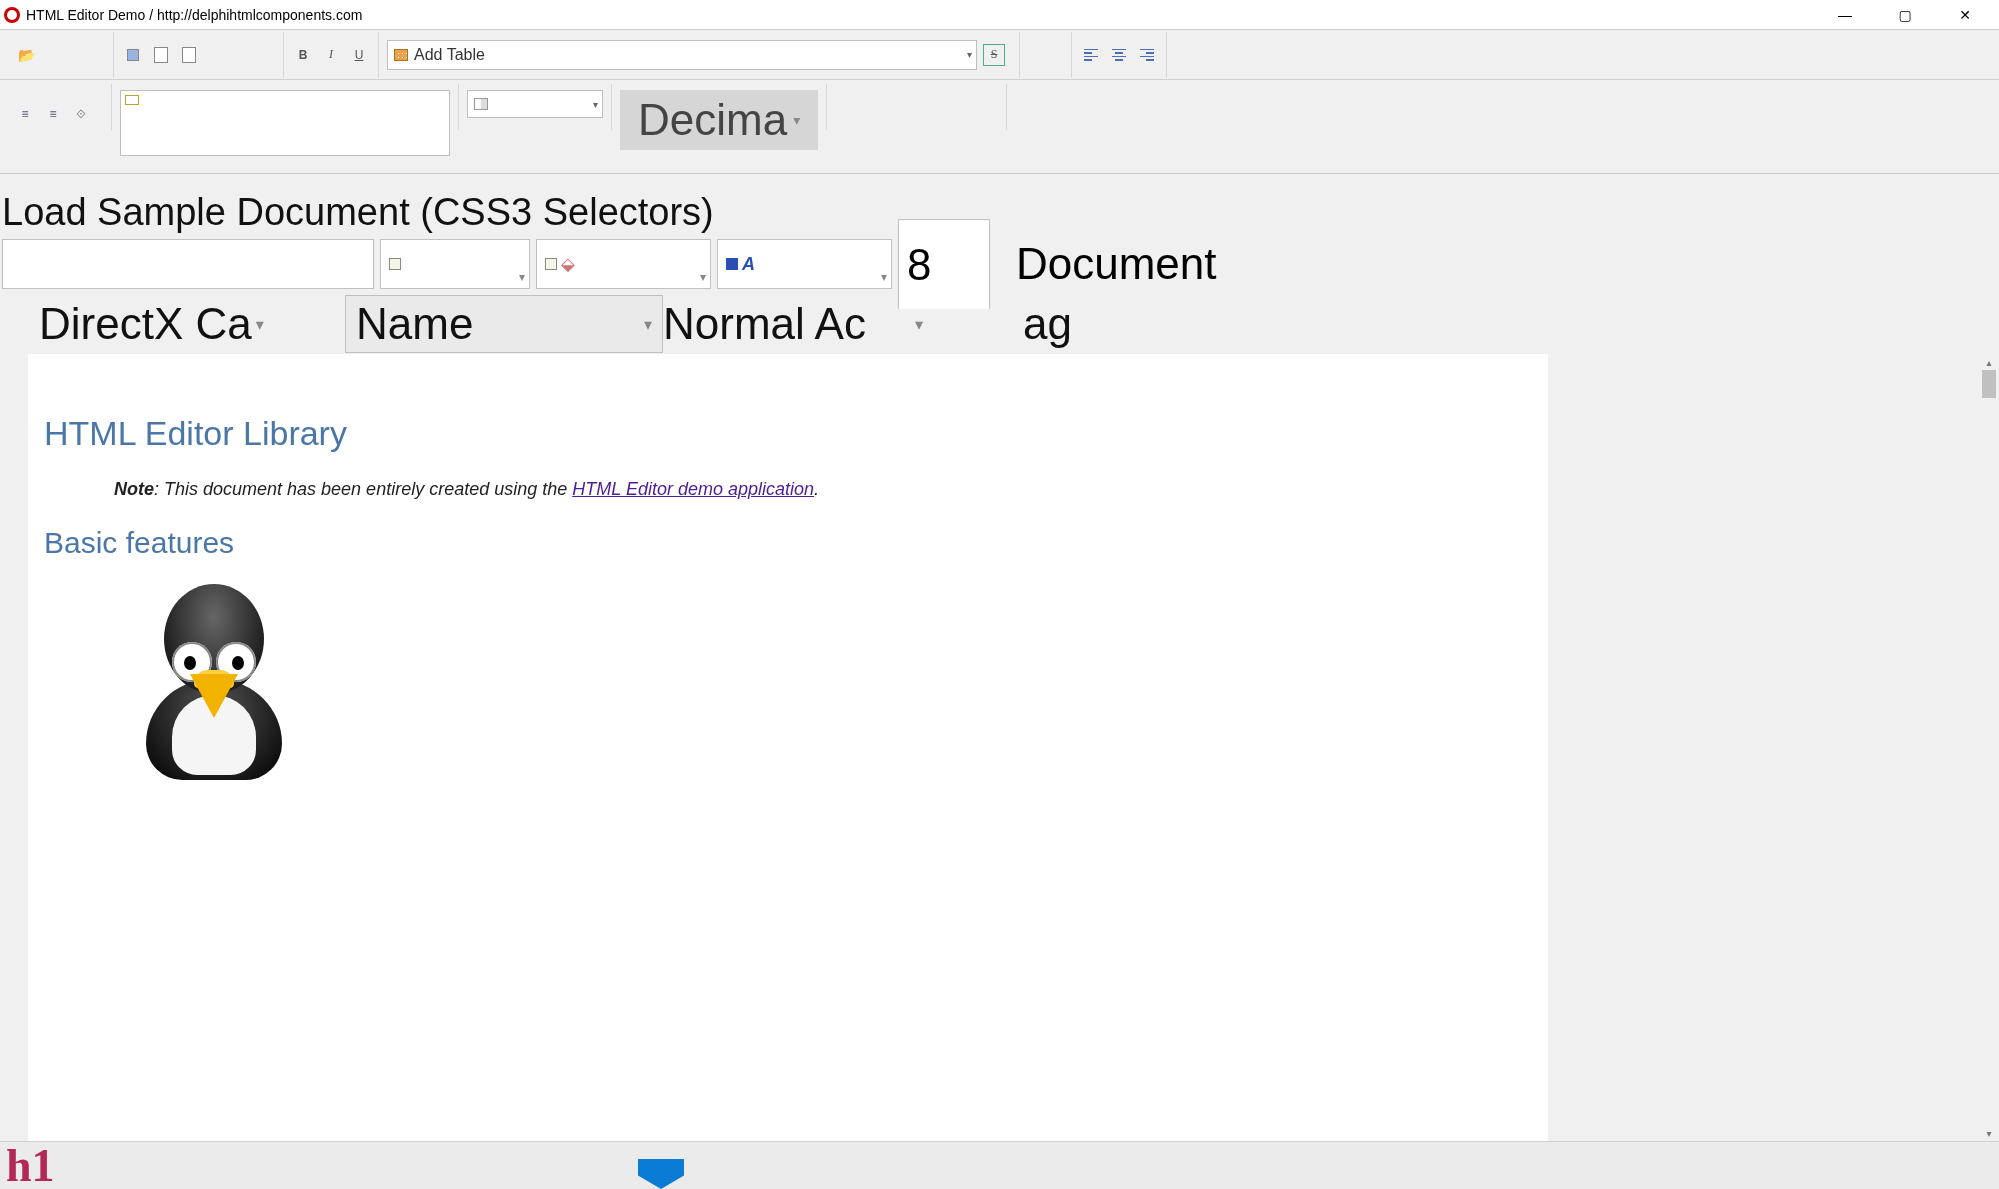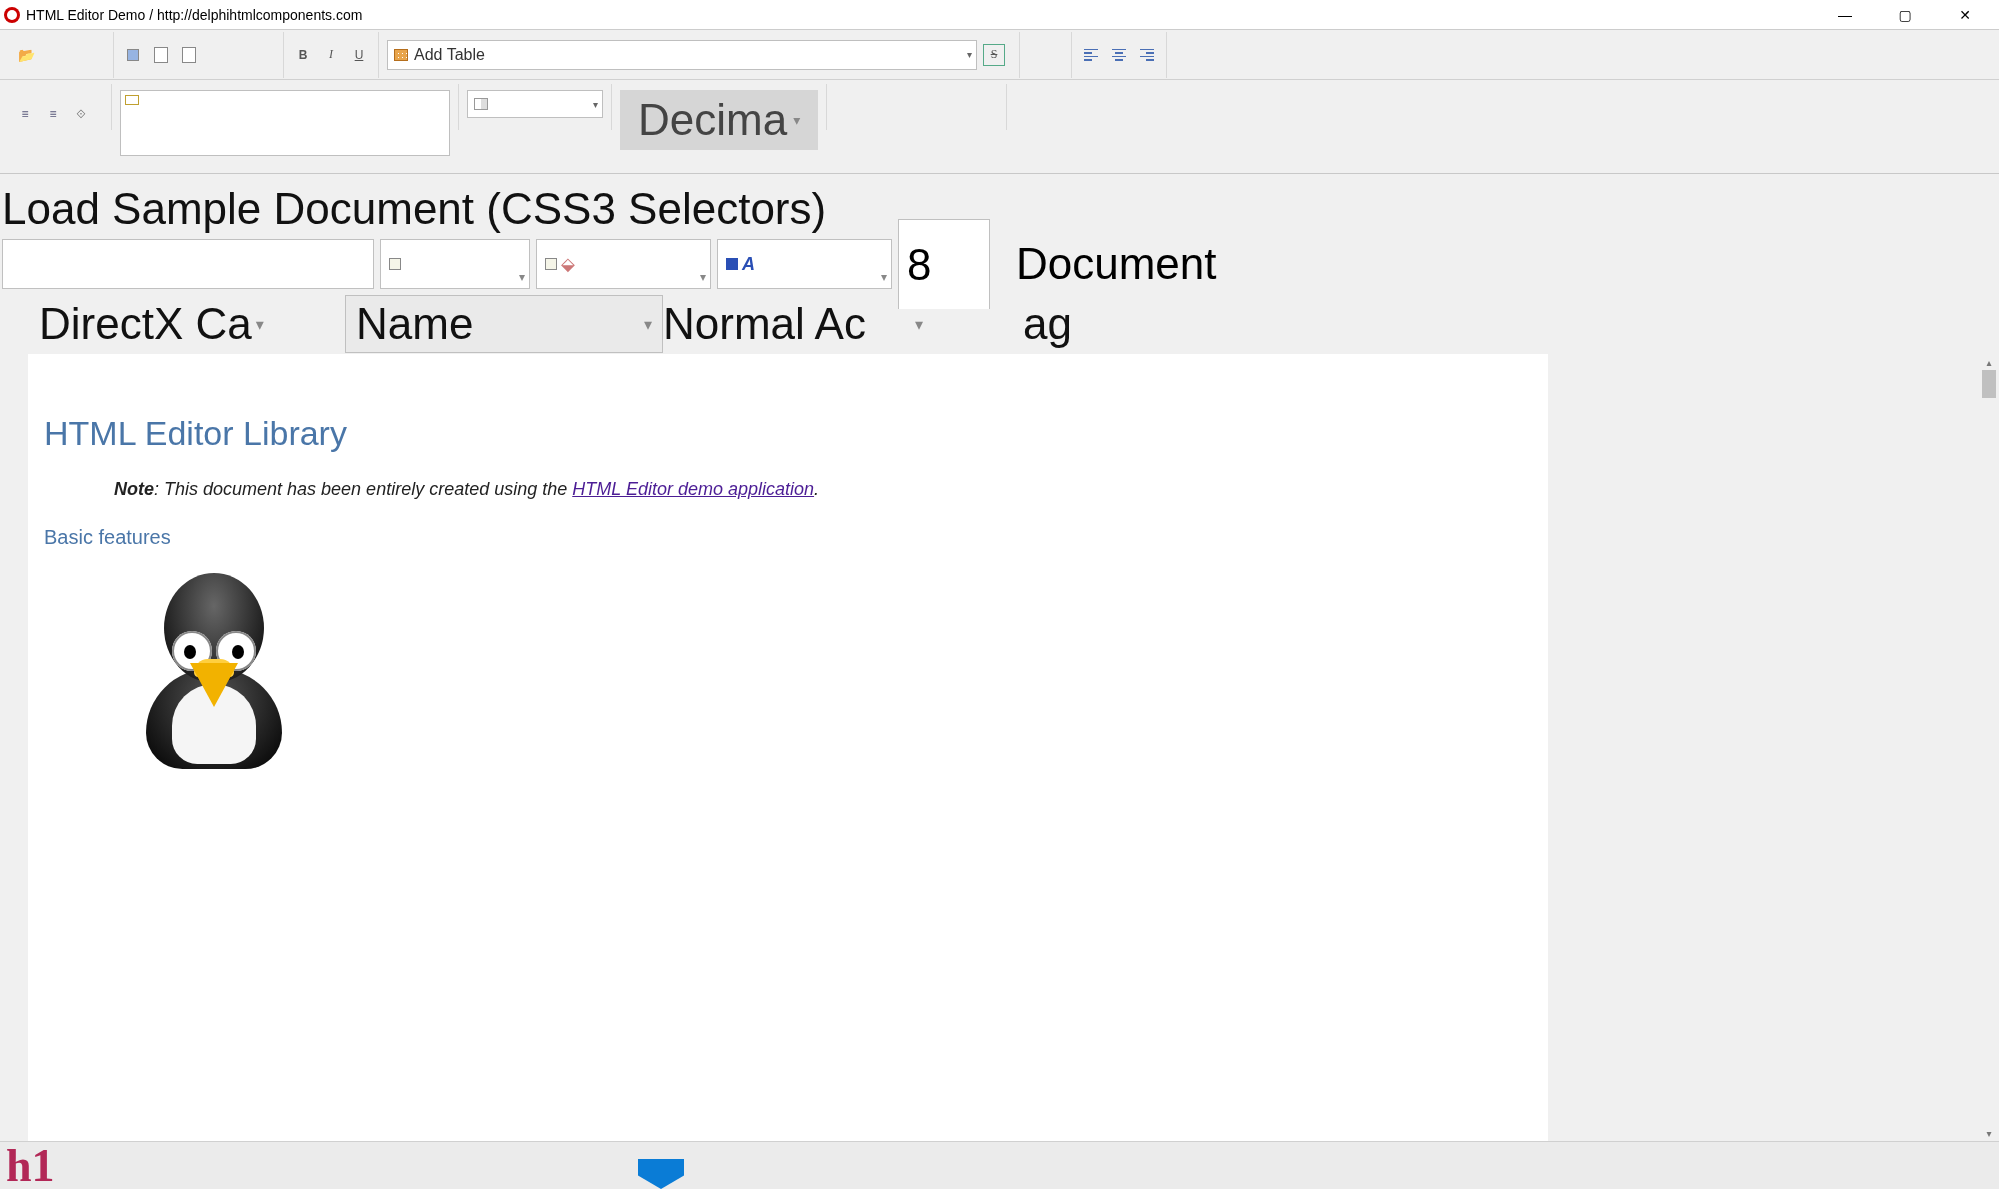--- a/index.html
+++ b/index.html
@@ -21,39 +21,39 @@
 .combo .dd { position:absolute; right:4px; color:#666; font-size:10px; }
 .combo input { border:none; outline:none; width:100%; font-size:16px; }
 
 
 .toolbar2 { height: 94px; background:#f0f0f0; border-bottom:1px solid #c8c8c8; display:flex; align-items:flex-start; padding:4px 6px; gap:0;}
 .toolbar2 .tgroup { align-items:flex-start; padding-top:8px; }
 .bigfont { background:#d6d6d6; height:60px; padding:0 18px; display:flex; align-items:center; font-size:44px; color:#444; }
 .bigfont .dd { font-size:14px; color:#888; margin-left:6px;}
 
 
-.bigrow1 { height: 60px; display:flex; align-items:flex-end; padding:0 2px; font-size:44px; color:#111; }
+.bigrow1 { height: 60px; display:flex; align-items:flex-end; padding:0 2px; font-size:38px; color:#111; }
 .bigrow2 { height: 60px; display:flex; align-items:center; padding:0 2px; }
 .bigctrl { border:1px solid #c0c0c0; background:#fff; height:50px; display:flex; align-items:center; padding:0 8px; font-size:18px; margin-right:6px; position:relative;}
 .bigctrl .dd { position:absolute; right:4px; bottom:4px; color:#888; font-size:12px;}
 .bigrow3 { height: 60px; display:flex; align-items:center; padding:0 2px; font-size:44px; color:#111; gap:0;margin-left:37px;}
 .bigrow3 .seg { display:flex; align-items:center; }
 .bigrow3 .boxed { background:#eaeaea; border:1px solid #c0c0c0; padding:0 10px; height:58px;}
 .bigrow3 .dd { font-size:16px; color:#888; margin-left:4px; }
 
 .big-text { font-size:44px; }
 
 
 .docwrap { position:relative; background:#f0f0f0; height: calc(1189px - 30px - 50px - 94px - 60px - 60px - 60px - 48px); display:flex; }
 .docpage { margin-left:28px; margin-top:0; width: 1520px; background:#fff; overflow:hidden; padding:60px 16px 0 16px; position:relative;}
 .docpage h1 { color:#4a76a8; font-weight:400; font-size:34px; margin-bottom:26px; }
 .docpage .note { margin-left:70px; font-size:18px; font-style:italic; color:#222; margin-bottom:26px;}
 .docpage .note b { font-style:italic; font-weight:700;}
 .docpage .note a { color:#4c1d95; text-decoration:underline; font-style:italic;}
-.docpage h2 { color:#4a76a8; font-weight:400; font-size:20px; margin-bottom:10px;}
+.docpage h2 { color:#4a76a8; font-weight:400; font-size:30px; margin-bottom:10px;}
 
 
 .vscroll { position:absolute; right:0; top:0; bottom:0; width:20px; background:#f0f0f0;}
 .vscroll .thumb { position:absolute; left:3px; right:3px; top:16px; height:28px; background:#c0c0c0;}
 .vscroll .arrow { position:absolute; left:0; right:0; height:16px; display:flex; align-items:center; justify-content:center; color:#777; font-size:10px;}
 .vscroll .arrow.up{top:0;} .vscroll .arrow.dn{bottom:0;}
 
 
 .penguin { width:180px; height:200px; margin-left:80px; position:relative;}
 .penguin .body { position:absolute; left:22px; top:110px; width:136px; height:100px; background:radial-gradient(ellipse at 50% 30%, #555 0%, #222 60%, #000 100%); border-radius:70px 70px 40px 40px;}

